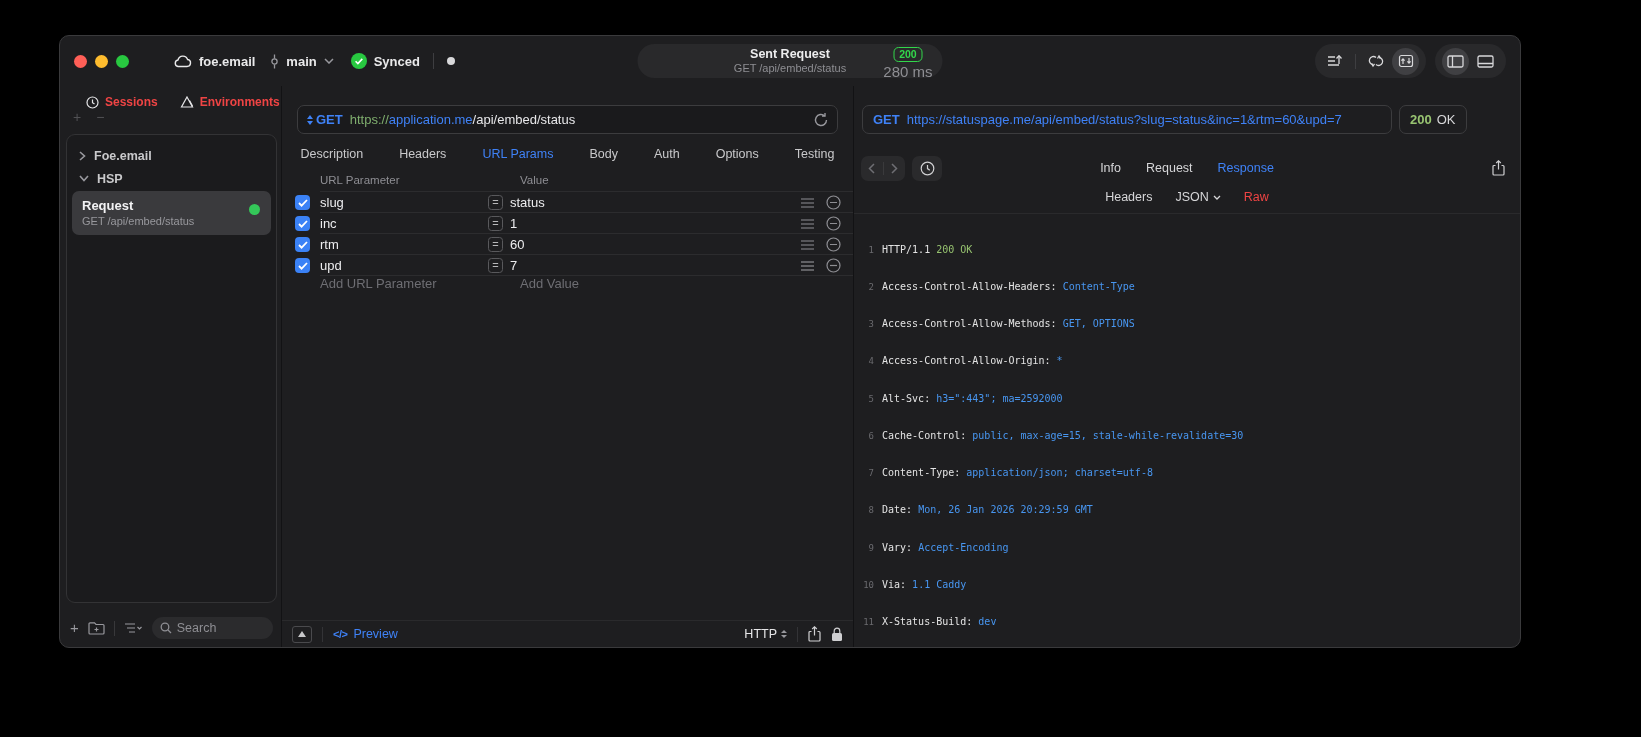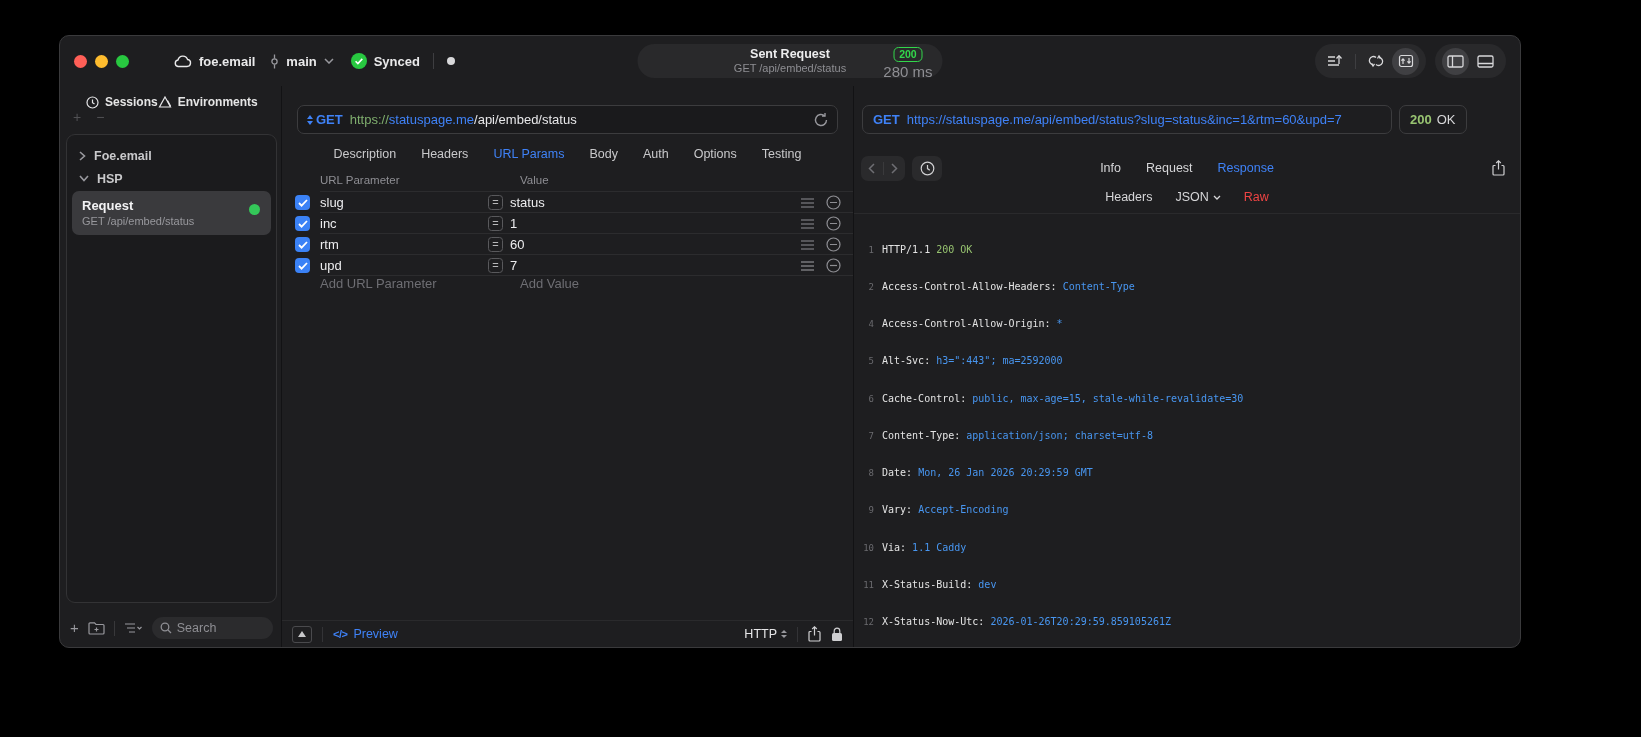--- a/index.html
+++ b/index.html
@@ -31,21 +31,21 @@
   .ticon.active { background:#404043; }
   .gsep { width:1px; height:15px; background:#3e3e41; margin:0 3px; }
 
   
   .content { display:flex; height:561px; }
   .sidebar { width:222px; position:relative; border-right:1px solid #121214; }
   .mid { width:572px; position:relative; border-right:1px solid #121214; }
   .resp { flex:1; position:relative; overflow:hidden; }
 
   
-  .side-tabs { display:flex; padding:9px 0 0 26px; font-size:12px; font-weight:700; color:#e5e5e5; }
+  .side-tabs { display:flex; gap:22px; padding:9px 0 0 26px; font-size:12px; font-weight:700; color:#ef4444; }
   .side-tab { display:flex; align-items:center; gap:6px; }
   .side-pm { display:flex; gap:15px; margin:3px 0 0 13px; color:#515154; font-size:14px; line-height:10px; }
   .side-panel { position:absolute; top:48px; left:6px; right:4px; bottom:44px; border:1px solid #333335;
                 border-radius:9px; background:#1b1b1d; padding:9px 3px; }
   .tree-row { height:23px; display:flex; align-items:center; gap:8px; padding:0 9px; color:#c9c9cb;
               font-size:12.5px; font-weight:700; }
   .tree-row svg { color:#98989d; }
   .req-item { margin:1px 2px 0; background:#3a3a3d; border-radius:7px; padding:7px 10px 8px; position:relative; }
   .req-title { font-size:13px; font-weight:700; color:#f2f2f4; }
   .req-sub { font-size:11px; color:#98989d; margin-top:2px; }
@@ -59,21 +59,21 @@
   
   .url-bar { margin:19px 15px 0; height:29px; border:1px solid #3c3c3e; border-radius:7px; background:#1a1a1c;
              display:flex; align-items:center; padding:0 9px; font-size:13px; }
   .updown { display:flex; flex-direction:column; gap:2px; margin-right:3px; }
   .updown i { display:block; width:0; height:0; border-left:3.5px solid transparent; border-right:3.5px solid transparent; }
   .updown .up { border-bottom:4px solid #3f82f7; }
   .updown .dn { border-top:4px solid #3f82f7; }
   .method { color:#3f82f7; font-weight:700; margin-right:7px; }
   .u-scheme{color:#7fae6e}.u-host{color:#3f82f7}.u-path{color:#e8e8ea}
   .refresh { margin-left:auto; color:#98989d; display:flex; }
-  .mid-tabs { display:flex; justify-content:center; gap:25px; margin-top:13px; font-size:12.5px; color:#c9c9cb; }
+  .mid-tabs { display:flex; justify-content:center; gap:36px; margin-top:13px; font-size:12.5px; color:#c9c9cb; }
   .mid-tab.active { color:#3f82f7; }
   .ptable { margin-top:11px; font-size:13px; }
   .phead { display:flex; color:#8e8e93; font-size:11.5px; padding:2px 0 6px 38px; position:relative; }
   .phead::after, .prow::after { content:""; position:absolute; left:38px; right:0; bottom:0; border-bottom:1px solid #2c2c2e; }
   .ph1 { width:178px; }
   .ph2 { padding-left:22px; }
   .prow { display:flex; align-items:center; height:21px; position:relative; }
   .pcheck { margin-left:13px; width:15px; height:15px; background:#3b82f6; border-radius:4px;
             display:flex; align-items:center; justify-content:center; }
   .pname { margin-left:10px; width:168px; color:#ececee; }
@@ -304,21 +304,21 @@
     </aside>
 
     <section class="mid">
       <div class="url-bar">
         <span class="updown">
             <i class="up"></i>
             <i class="dn"></i>
           </span>
         <span class="method">GET</span>
         <span class="u-scheme">https://</span>
-          <span class="u-host">statuspage.me</span>
+          <span class="u-host">application.me</span>
           <span class="u-path">/api/embed/status</span>
         <span class="refresh">
           <svg width="14" height="15" viewBox="0 0 14 15" stroke="#98989d" stroke-width="1.4" fill="none">
             <path d="M12.5 8a5.5 5.5 0 1 1-1.8-4.1"></path>
               <path d="M11 1v3h-3"></path>
             </svg>
         </span>
       </div>
 
       <div class="mid-tabs">
@@ -522,20 +522,21 @@
           <svg width="8" height="5" viewBox="0 0 8 5" stroke="currentColor" stroke-width="1.3" fill="none">
               <path d="M1 1l3 3 3-3"></path>
             </svg>
         </span>
         <span class="view active">Raw</span>
       </div>
 
       <div class="resp-body">
         <div class="cl"><span class="ln">1</span><span class="mk">HTTP/1.1</span><span class="wsp"></span><span class="mg">200 OK</span></div>
         <div class="cl"><span class="ln">2</span><span class="mk">Access-Control-Allow-Headers</span><span class="hsep"></span><span class="mv">Content-Type</span></div>
+        <div class="cl"><span class="ln">3</span><span class="mk">Access-Control-Allow-Methods</span><span class="hsep"></span><span class="mv">GET, OPTIONS</span></div>
         <div class="cl"><span class="ln">4</span><span class="mk">Access-Control-Allow-Origin</span><span class="hsep"></span><span class="mv">*</span></div>
         <div class="cl"><span class="ln">5</span><span class="mk">Alt-Svc</span><span class="hsep"></span><span class="mv">h3=":443"; ma=2592000</span></div>
         <div class="cl"><span class="ln">6</span><span class="mk">Cache-Control</span><span class="hsep"></span><span class="mv">public, max-age=15, stale-while-revalidate=30</span></div>
         <div class="cl"><span class="ln">7</span><span class="mk">Content-Type</span><span class="hsep"></span><span class="mv">application/json; charset=utf-8</span></div>
         <div class="cl"><span class="ln">8</span><span class="mk">Date</span><span class="hsep"></span><span class="mv">Mon, 26 Jan 2026 20:29:59 GMT</span></div>
         <div class="cl"><span class="ln">9</span><span class="mk">Vary</span><span class="hsep"></span><span class="mv">Accept-Encoding</span></div>
         <div class="cl"><span class="ln">10</span><span class="mk">Via</span><span class="hsep"></span><span class="mv">1.1 Caddy</span></div>
         <div class="cl"><span class="ln">11</span><span class="mk">X-Status-Build</span><span class="hsep"></span><span class="mv">dev</span></div>
         <div class="cl"><span class="ln">12</span><span class="mk">X-Status-Now-Utc</span><span class="hsep"></span><span class="mv">2026-01-26T20:29:59.859105261Z</span></div>
         

